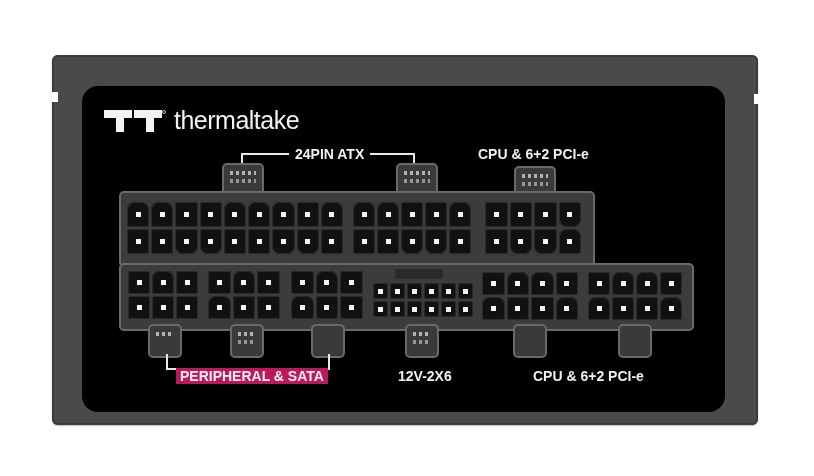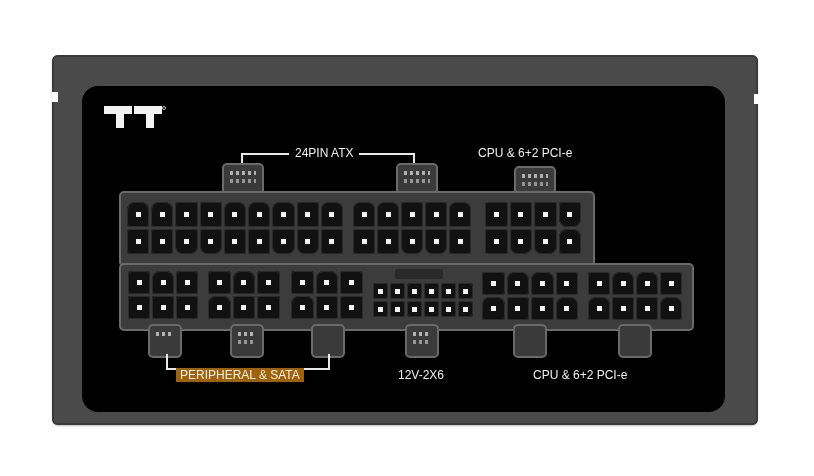--- a/index.html
+++ b/index.html
@@ -3,21 +3,21 @@
 <meta charset="utf-8">
 <style>
   html,body{margin:0;padding:0;}
   body{width:814px;height:476px;background:#ffffff;position:relative;overflow:hidden;font-family:"Liberation Sans",sans-serif;}
   .psu{position:absolute;left:52px;top:55px;width:706px;height:370px;background:#4a4a4a;border-radius:6px;box-shadow:inset 0 0 0 2px #3a3a3a,0 1px 2px rgba(0,0,0,.25);}
   .notch{position:absolute;width:6px;height:10px;background:#fff;}
   .panel{position:absolute;left:82px;top:86px;width:643px;height:326px;background:#000;border-radius:16px;}
   .logo{position:absolute;left:104px;top:106px;display:flex;align-items:center;gap:8px;}
   .logo-mark{width:62px;height:22px;position:relative;}
   .logo-text{color:#f2f2f2;font-size:25px;letter-spacing:-0.5px;font-family:"Liberation Sans",sans-serif;}
-  .label{position:absolute;color:#f0f0f0;font-weight:normal;font-size:12px;white-space:nowrap;}
+  .label{position:absolute;color:#f0f0f0;font-weight:bold;font-size:14px;white-space:nowrap;}
   .bracket{position:absolute;border:2px solid #e8e8e8;}
   .conn{position:absolute;background:#3c3c3c;border:2px solid #6a6a6a;border-radius:5px;}
   .tab{position:absolute;background:#3a3a3a;border:2px solid #6a6a6a;border-radius:5px;}
   .tab .pins{position:absolute;left:6px;right:6px;top:6px;height:4px;background:repeating-linear-gradient(90deg,#cfcfcf 0 3px,transparent 3px 6px);opacity:.8;}
   .tab .pins2{position:absolute;left:6px;right:6px;top:14px;height:4px;background:repeating-linear-gradient(90deg,#bdbdbd 0 3px,transparent 3px 6px);opacity:.7;}
   .grid{position:absolute;display:grid;gap:2px;}
   .cell{background:#111;border-radius:3px;position:relative;box-shadow:inset 0 0 0 1px #2a2a2a;}
   .cell.round-top{border-radius:8px 8px 3px 3px;}
   .cell.round-bot{border-radius:3px 3px 8px 8px;}
   .cell::after{content:"";position:absolute;left:50%;top:50%;width:5px;height:5px;margin:-2.5px 0 0 -2.5px;background:#f4f4f4;}
@@ -29,20 +29,21 @@
 <div class="notch" style="left:52px;top:92px;"></div>
 <div class="notch" style="left:754px;top:94px;"></div>
 <div class="panel"></div>
 
 <div class="logo">
   <svg class="logo-mark" viewBox="0 0 62 22">
     <path d="M0 0h28v8h-8v14h-8V8H0z" fill="#f2f2f2"></path>
     <path d="M30 0h28v8h-8v14h-8V8h-12z" fill="#f2f2f2"></path>
     <circle cx="60" cy="2" r="1.5" fill="none" stroke="#f2f2f2" stroke-width="0.8"></circle>
   </svg>
+  <span class="logo-text">thermaltake</span>
 </div>
 
 <div class="bracket" style="left:241px;top:153px;width:170px;height:14px;border-bottom:none;"></div>
 <div class="label" style="left:289px;top:146px;background:#000;padding:0 6px;">24PIN ATX</div>
 <div class="label" style="left:478px;top:146px;">CPU &amp; 6+2 PCI-e</div>
 
 <div class="tab" style="left:222px;top:163px;width:38px;height:32px;">
     <div class="pins"></div>
     <div class="pins2"></div>
   </div>
@@ -169,15 +170,15 @@
   </div>
 <div class="tab" style="left:311px;top:324px;width:30px;height:30px;"></div>
 <div class="tab" style="left:405px;top:324px;width:30px;height:30px;">
     <div class="pins"></div>
     <div class="pins2"></div>
   </div>
 <div class="tab" style="left:513px;top:324px;width:30px;height:30px;"></div>
 <div class="tab" style="left:618px;top:324px;width:30px;height:30px;"></div>
 
 <div class="bracket" style="left:166px;top:354px;width:160px;height:14px;border-top:none;"></div>
-<div class="label" style="left:176px;top:368px;background:#a16207;padding:0 4px;">PERIPHERAL &amp; SATA</div>
+<div class="label" style="left:176px;top:368px;background:#be185d;padding:0 4px;">PERIPHERAL &amp; SATA</div>
 <div class="label" style="left:398px;top:368px;text-align:center;">12V-2X6</div>
 <div class="label" style="left:533px;top:368px;">CPU &amp; 6+2 PCI-e</div>
 
 </body></html>

